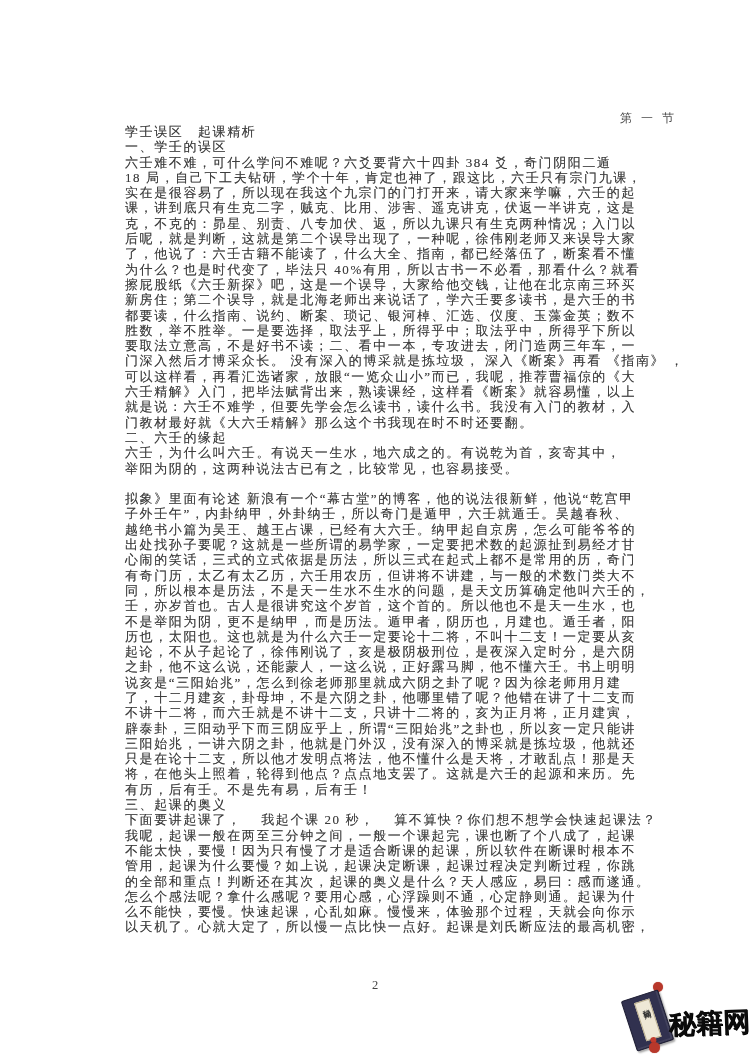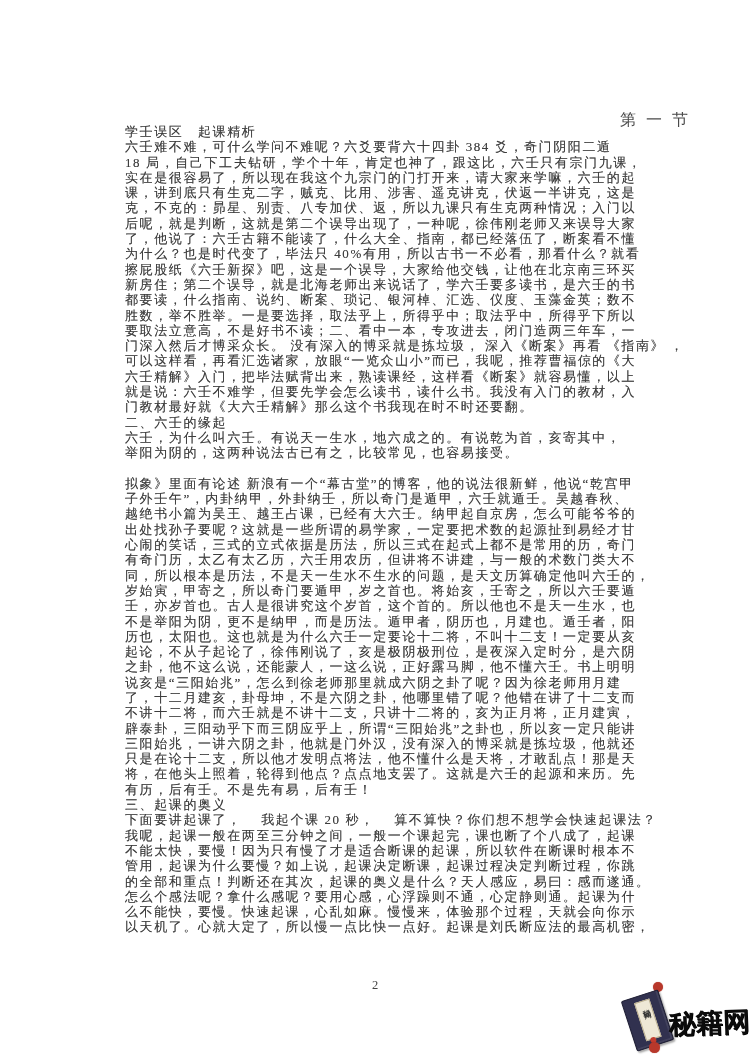--- a/index.html
+++ b/index.html
@@ -1,21 +1,21 @@
 <!DOCTYPE html>
 <html><head>
 <meta charset="utf-8">
 <style>
   html,body{margin:0;padding:0;background:#ffffff;}
   .page{
     position:relative;width:750px;height:1060px;background:#ffffff;overflow:hidden;
     font-family:"Liberation Serif","DejaVu Serif",serif;color:#3d3d3d;
   }
   .header-right{
-    position:absolute;left:620px;top:110px;font-size:16px;letter-spacing:3px;color:#4a4a4a;
+    position:absolute;left:620px;top:110px;font-size:12px;letter-spacing:3px;color:#4a4a4a;
     white-space:pre;
   }
   .content{
     position:absolute;left:125px;top:124px;width:520px;
     font-size:13px;letter-spacing:1.6px;color:#3d3d3d;
   }
   .line{
     height:15.3px;line-height:15.3px;white-space:pre;
     text-shadow:0 0 0.5px rgba(70,70,70,.55);
     font-family:Liberation Serif, serif;
@@ -58,20 +58,21 @@
 </style>
 </head>
 <body>
 
 <div class="page">
 
   <div class="header-right">第 一 节</div>
 
   <div class="content">
       <div class="line">学壬误区　起课精析</div>
+      <div class="line">一、学壬的误区</div>
       <div class="line">六壬难不难，可什么学问不难呢？六爻要背六十四卦 384 爻，奇门阴阳二遁</div>
       <div class="line">18 局，自己下工夫钻研，学个十年，肯定也神了，跟这比，六壬只有宗门九课，</div>
       <div class="line">实在是很容易了，所以现在我这个九宗门的门打开来，请大家来学嘛，六壬的起</div>
       <div class="line">课，讲到底只有生克二字，贼克、比用、涉害、遥克讲克，伏返一半讲克，这是</div>
       <div class="line">克，不克的：昴星、别责、八专加伏、返，所以九课只有生克两种情况；入门以</div>
       <div class="line">后呢，就是判断，这就是第二个误导出现了，一种呢，徐伟刚老师又来误导大家</div>
       <div class="line">了，他说了：六壬古籍不能读了，什么大全、指南，都已经落伍了，断案看不懂</div>
       <div class="line">为什么？也是时代变了，毕法只 40%有用，所以古书一不必看，那看什么？就看</div>
       <div class="line">擦屁股纸《六壬新探》吧，这是一个误导，大家给他交钱，让他在北京南三环买</div>
       <div class="line">新房住；第二个误导，就是北海老师出来说话了，学六壬要多读书，是六壬的书</div>
@@ -87,21 +88,20 @@
       <div class="line">六壬，为什么叫六壬。有说天一生水，地六成之的。有说乾为首，亥寄其中，</div>
       <div class="line">举阳为阴的，这两种说法古已有之，比较常见，也容易接受。</div>
       <div class="line">&nbsp;</div>
       <div class="line">拟象》里面有论述 新浪有一个“幕古堂”的博客，他的说法很新鲜，他说“乾宫甲</div>
       <div class="line">子外壬午”，内卦纳甲，外卦纳壬，所以奇门是遁甲，六壬就遁壬。吴越春秋、</div>
       <div class="line">越绝书小篇为吴王、越王占课，已经有大六壬。纳甲起自京房，怎么可能爷爷的</div>
       <div class="line">出处找孙子要呢？这就是一些所谓的易学家，一定要把术数的起源扯到易经才甘</div>
       <div class="line">心闹的笑话，三式的立式依据是历法，所以三式在起式上都不是常用的历，奇门</div>
       <div class="line">有奇门历，太乙有太乙历，六壬用农历，但讲将不讲建，与一般的术数门类大不</div>
       <div class="line">同，所以根本是历法，不是天一生水不生水的问题，是天文历算确定他叫六壬的，</div>
-      <div class="line">岁始寅，甲寄之，所以奇门要遁甲，岁之首也。将始亥，壬寄之，所以六壬要遁</div>
       <div class="line">壬，亦岁首也。古人是很讲究这个岁首，这个首的。所以他也不是天一生水，也</div>
       <div class="line">不是举阳为阴，更不是纳甲，而是历法。遁甲者，阴历也，月建也。遁壬者，阳</div>
       <div class="line">历也，太阳也。这也就是为什么六壬一定要论十二将，不叫十二支！一定要从亥</div>
       <div class="line">起论，不从子起论了，徐伟刚说了，亥是极阴极刑位，是夜深入定时分，是六阴</div>
       <div class="line">之卦，他不这么说，还能蒙人，一这么说，正好露马脚，他不懂六壬。书上明明</div>
       <div class="line">说亥是“三阳始兆”，怎么到徐老师那里就成六阴之卦了呢？因为徐老师用月建</div>
       <div class="line">了，十二月建亥，卦母坤，不是六阴之卦，他哪里错了呢？他错在讲了十二支而</div>
       <div class="line">不讲十二将，而六壬就是不讲十二支，只讲十二将的，亥为正月将，正月建寅，</div>
       <div class="line">辟泰卦，三阳动乎下而三阴应乎上，所谓“三阳始兆”之卦也，所以亥一定只能讲</div>
       <div class="line">三阳始兆，一讲六阴之卦，他就是门外汉，没有深入的博采就是拣垃圾，他就还</div>

